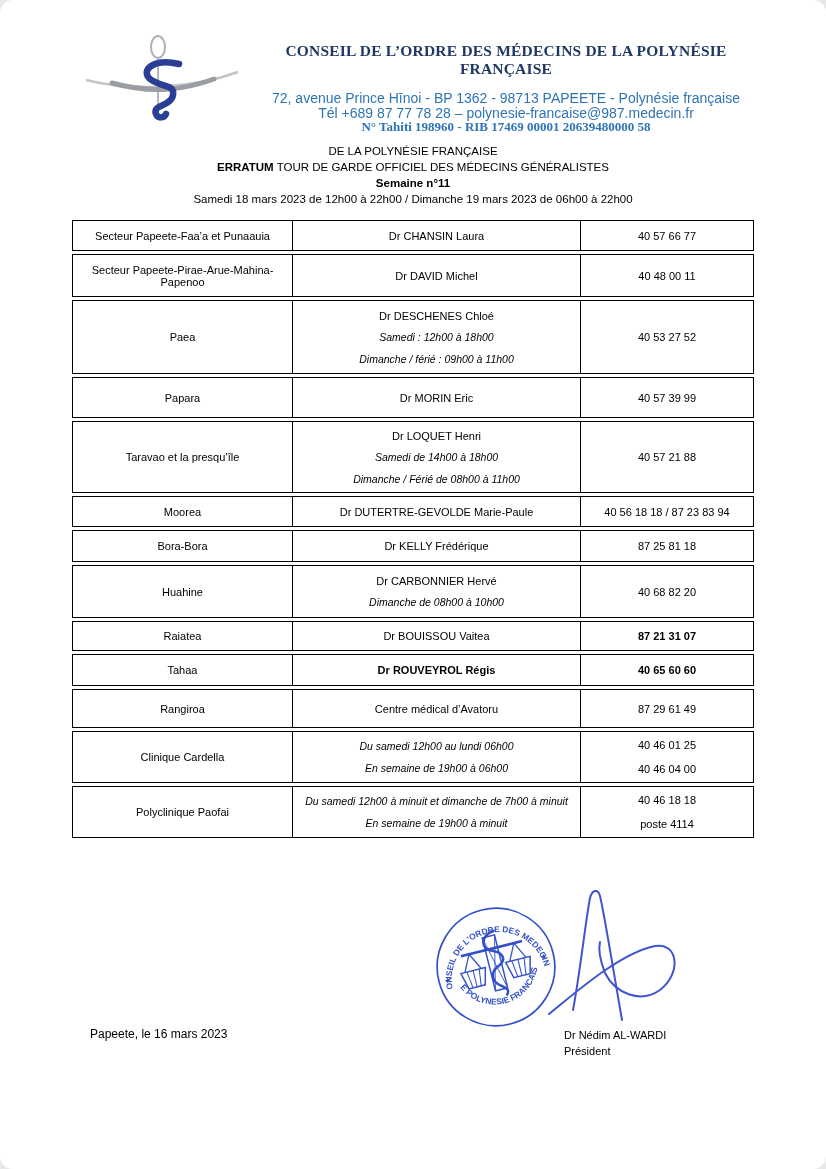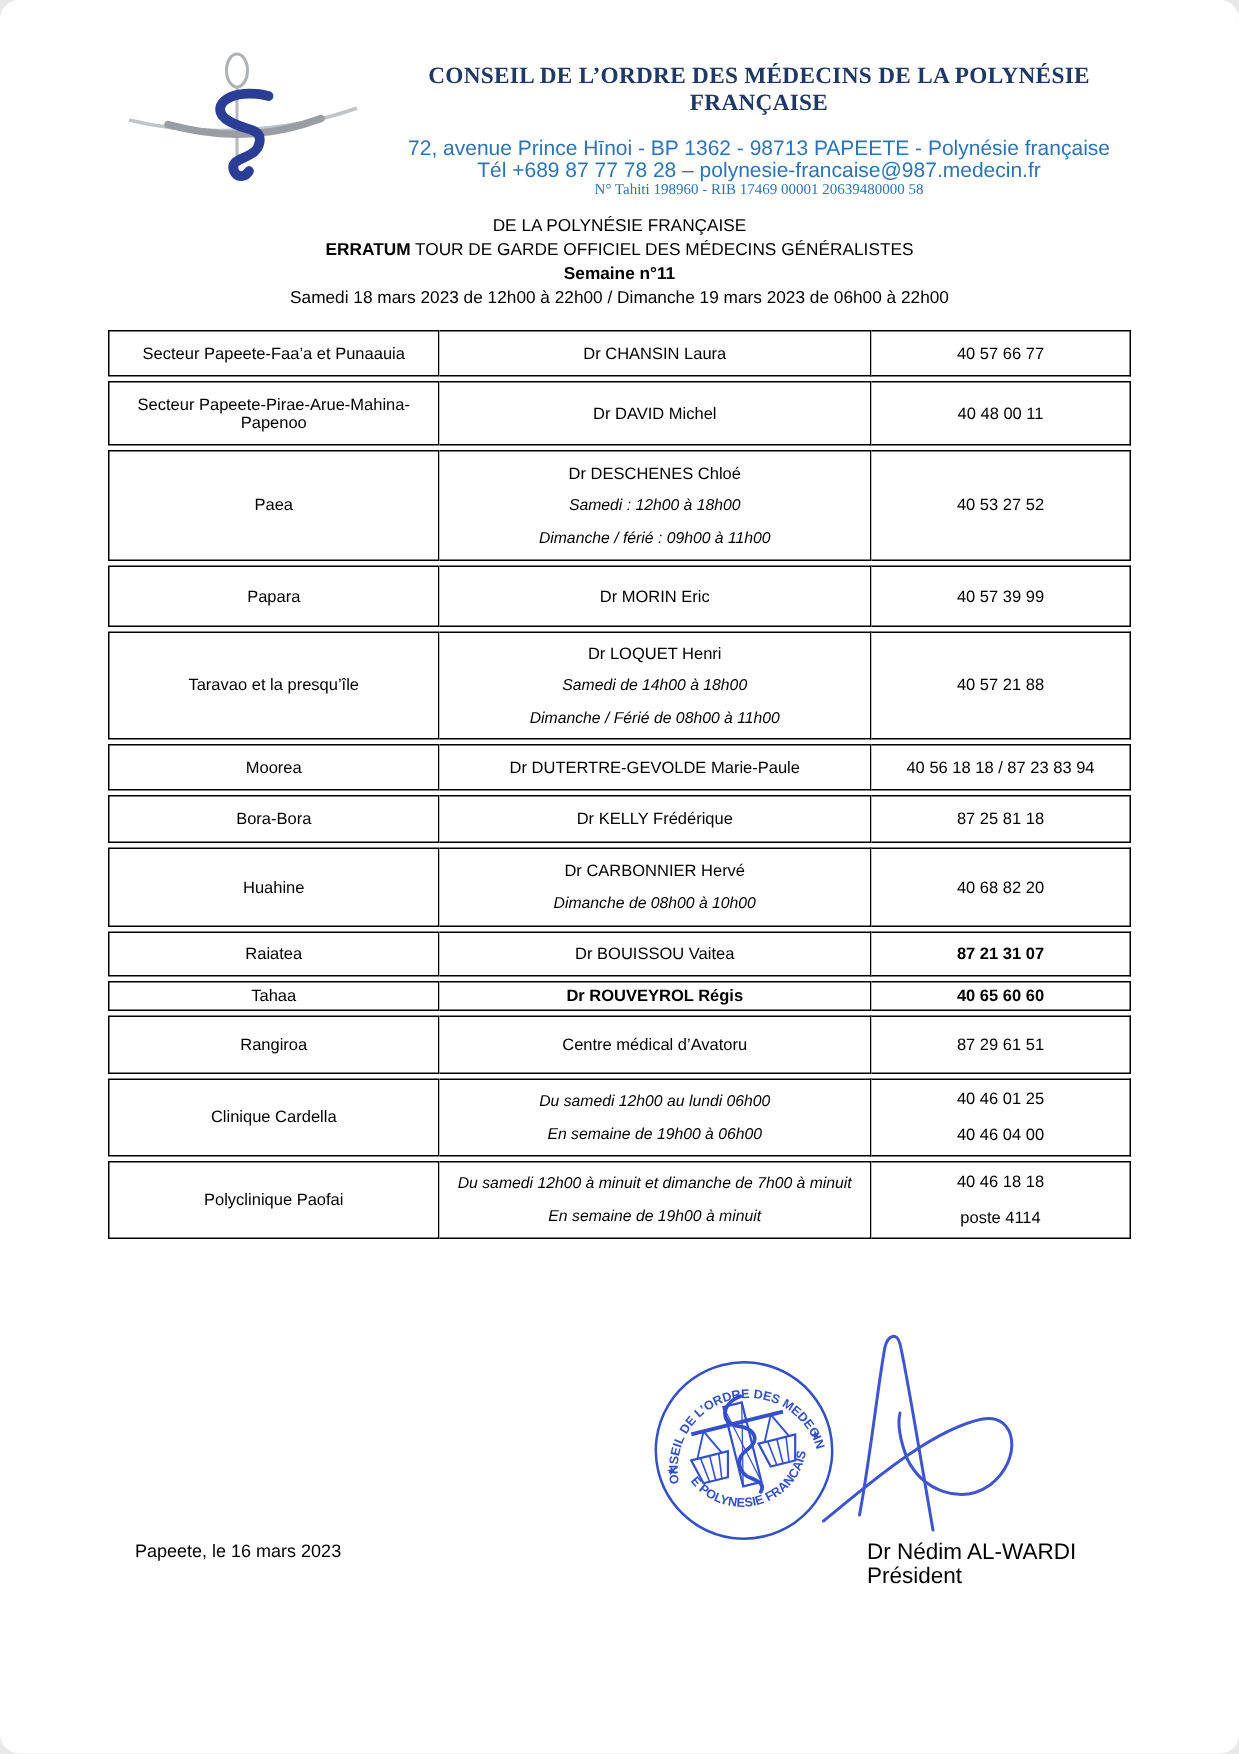--- a/index.html
+++ b/index.html
@@ -10,41 +10,41 @@
     font-family:"Liberation Sans", sans-serif; color:#000;border-radius:13px;
   }
   
   .logo { position:absolute; left:82px; top:34px; width:160px; height:92px; }
   .letterhead { position:absolute; left:248px; top:42px; width:516px; text-align:center; }
   .org-title {
     font-family:"Liberation Serif", serif; font-weight:bold;
     font-size:15.5px; letter-spacing:0.2px; color:#1f3864; margin-bottom:13px;
   }
   .addr { font-size:14px; line-height:14.5px; color:#2e74b5; }
-  .addr-rib { font-family:"Liberation Serif", serif; font-weight:normal; font-size:10px; line-height:14.5px; color:#2e74b5; }
+  .addr-rib { font-family:"Liberation Serif", serif; font-weight:bold; font-size:13px; line-height:14.5px; color:#2e74b5; }
   
   .doc-title { position:absolute; left:0; top:143px; width:100%; text-align:center; font-size:11.5px; line-height:16px; }
   .b { font-weight:bold; }
   
   table.garde {
     position:absolute; left:72px; top:217px; width:682px;
     border-collapse:separate; border-spacing:0 3px; font-size:11px;
   }
   table.garde td, table.garde th { border:1px solid #000; text-align:center; vertical-align:middle; padding:2px 6px; background:#fff; }
   table.garde td + td, table.garde th + th { border-left:none; }
   th { font-weight:bold; font-size:11px; }
   .sched { font-style:italic; font-size:10.5px; }
   .name + .sched { margin-top:9px; }
   .sched + .sched { margin-top:10px; }
   .phone-line + .phone-line { margin-top:12px; }
   
   .stamp { position:absolute; left:433px; top:901px; width:126px; height:132px; }
   .signature { position:absolute; left:540px; top:878px; width:160px; height:152px; }
   .place-date { position:absolute; left:90px; top:1027px; font-size:12px; }
-  .signer { position:absolute; left:578px; top:1027px; font-size:15px; line-height:16px; }
+  .signer { position:absolute; left:564px; top:1027px; font-size:11px; line-height:16px; }
 </style>
 </head>
 <body>
 
 <div class="page">
 
   <svg class="logo" viewBox="0 0 160 92" aria-hidden="true">
 
     <ellipse cx="76" cy="13" rx="7" ry="11" fill="none" stroke="#aeb2b6" stroke-width="2"></ellipse>
 
@@ -156,36 +156,36 @@
     </tr>
     <tr style="height:30px">
       <td>Raiatea</td>
       <td>
             <div class="name">Dr BOUISSOU Vaitea</div>
           </td>
       <td>
             <div class="phone-line b">87 21 31 07</div>
           </td>
     </tr>
-    <tr style="height:20px">
+    <tr style="height:32px">
       <td>Tahaa</td>
       <td>
             <div class="name b">Dr ROUVEYROL Régis</div>
           </td>
       <td>
             <div class="phone-line b">40 65 60 60</div>
           </td>
     </tr>
     <tr style="height:39px">
       <td>Rangiroa</td>
       <td>
             <div class="name">Centre médical d’Avatoru</div>
           </td>
       <td>
-            <div class="phone-line">87 29 61 51</div>
+            <div class="phone-line">87 29 61 49</div>
           </td>
     </tr>
     <tr style="height:52px">
       <td>Clinique Cardella</td>
       <td>
         <div class="sched">Du samedi 12h00 au lundi 06h00</div>
         <div class="sched">En semaine de 19h00 à 06h00</div>
       </td>
       <td>
         <div class="phone-line">40 46 01 25</div>

